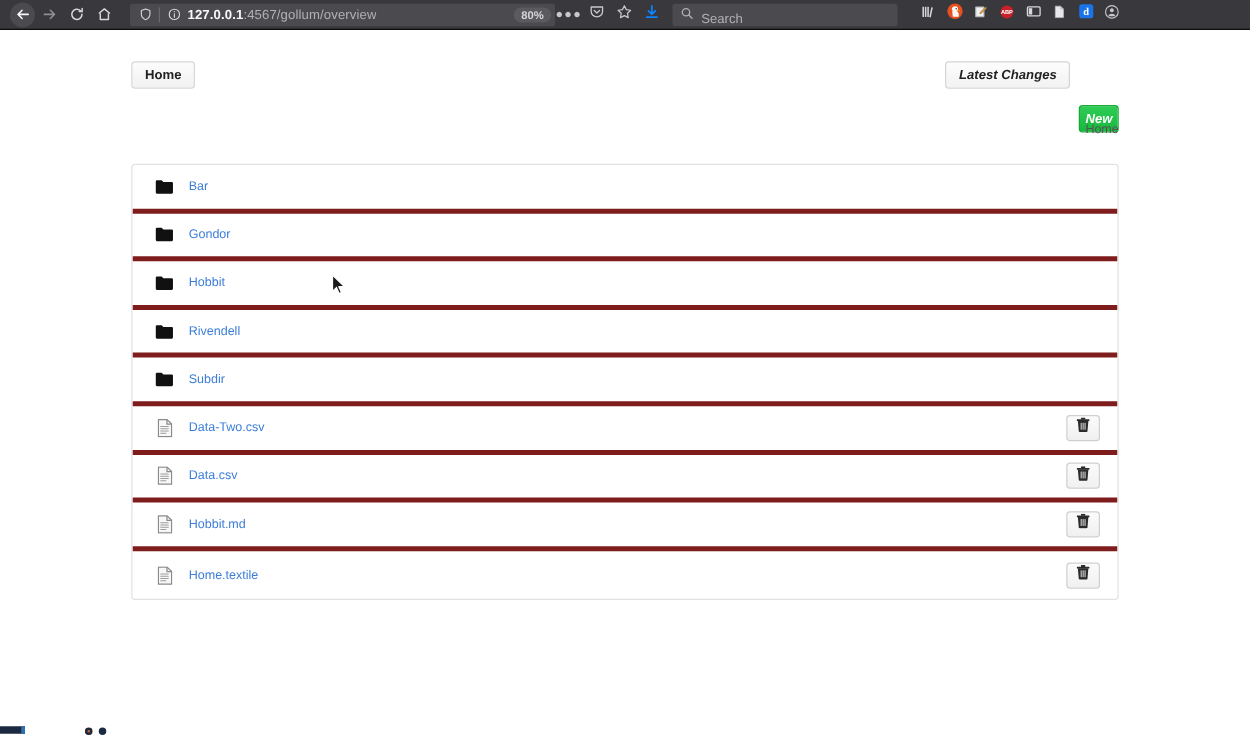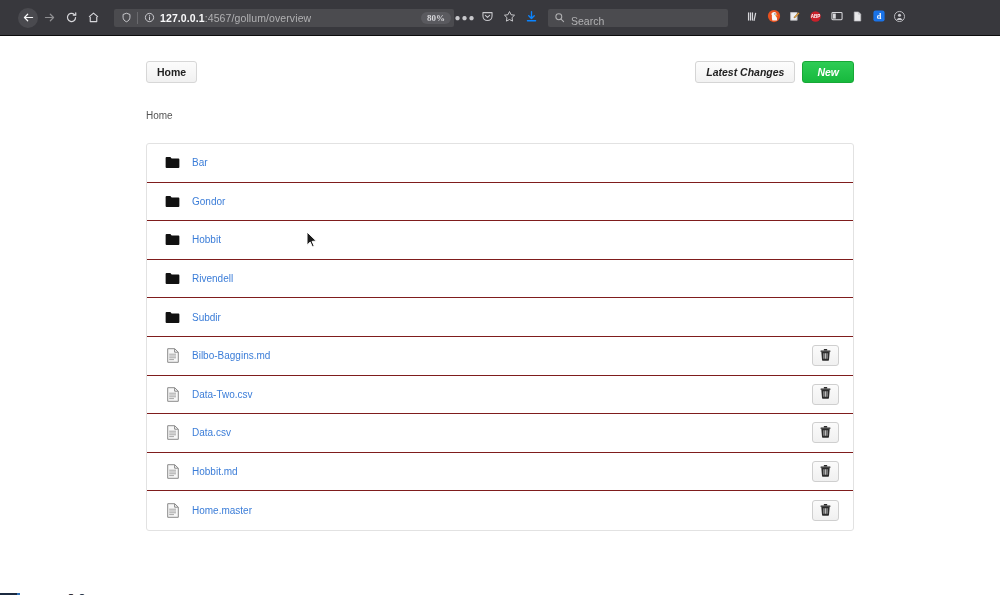--- a/index.html
+++ b/index.html
@@ -5,25 +5,25 @@
   * { box-sizing: border-box; margin: 0; padding: 0; }
   html, body {
     width: 1000px; height: 595px;
     overflow: hidden;
     background: #ffffff;
     font-family: "Liberation Sans", sans-serif;
   }
 
   
   #browser-chrome {
-    height: 36px;
+    height: 24px;
     background: #38383d;
     display: flex;
     align-items: center;
-    padding: 0 16px;
+    padding: 0 6px;
     border-bottom: 1px solid #0c0c0d;
     position: relative;
   }
   .nav-btn {
     width: 22px; height: 20px;
     display: flex; align-items: center; justify-content: center;
     flex: 0 0 auto;
   }
   .nav-btn svg { display: block; }
   #back-button {
@@ -67,21 +67,20 @@
   #url-text b { color: #f9f9fa; font-weight: 700; }
   #zoom-level {
     margin-left: auto;
     font-size: 9px;
     color: #d7d7db;
     background: #5a5a5f;
     border-radius: 9px;
     padding: 1px 6px;
     font-weight: 700;
     flex: 0 0 auto;
-    font-family: Liberation Serif, serif;
   }
 
   .chrome-icon {
     width: 22px; height: 22px;
     display: flex; align-items: center; justify-content: center;
     flex: 0 0 auto;
   }
   #ellipsis-icon { letter-spacing: 1px; color: #c8c8cc; font-size: 10px; line-height: 1; }
 
   #search-bar {
@@ -103,24 +102,25 @@
   }
 
   
   #page-viewport {
     height: 527px;
     background: #ffffff;
     overflow: hidden;
     position: relative;
   }
   #page-inner {
-    width: 708px;
+    width: 790px;
     margin: 0 auto;
     padding-top: 25px;
     position: relative;
+    text-align: right;
   }
 
   #page-topbar { display: flex; align-items: flex-start; height: 26px; }
   .btn {
     font-size: 10.5px;
     font-weight: 700;
     border-radius: 3px;
     padding: 0 10px;
     height: 22px;
     line-height: 21px;
@@ -136,21 +136,22 @@
   #topbar-right { margin-left: auto; display: flex; gap: 7px; font-style: italic; }
   #latest-changes-button {
     background: linear-gradient(#fdfdfd, #f2f2f2);
     border: 1px solid #d5d5d5;
     color: #222;
   }
   #new-button {
     background: linear-gradient(#2ecc55, #17b93d);
     border: 1px solid #17a836;
     color: #ffffff;
-    padding: 0 14px;
+    padding: 0 4px;
+    margin-top: 35px;
   }
 
   #page-title {
     font-size: 23px;
     font-weight: 700;
     color: #1b1b1b;
     letter-spacing: -.4px;
     margin-top: 24px;
   }
   #breadcrumb {
@@ -164,21 +165,21 @@
     margin-top: 22px;
     border: 1px solid #e2e2e2;
     border-radius: 3px;
     background: #fff;
     overflow: hidden;
   }
   .file-row {
     display: flex;
     align-items: center;
     height: 38.6px;
-    border-bottom: 1px solid #7f1d1d;
+    border-bottom: 4px solid #7f1d1d;
     padding: 0 14px 0 18px;
   }
   .file-row:last-child { border-bottom: none; }
   .row-icon {
     width: 15px; height: 16px;
     display: flex; align-items: center; justify-content: center;
     flex: 0 0 auto;
   }
   .row-link {
     font-size: 10px;
@@ -457,38 +458,20 @@
           </span>
           <a class="row-link">Rivendell</a>
         </div>
         <div class="file-row">
           <span class="row-icon">
             <svg width="15" height="13" viewBox="0 0 16 14">
               <path d="M0.6 2.2A1 1 0 0 1 1.6 1.2h4.1l1.4 1.5h7.3a1 1 0 0 1 1 1v8.2a1 1 0 0 1-1 1H1.6a1 1 0 0 1-1-1z" fill="#111111"></path>
             </svg>
           </span>
           <a class="row-link">Subdir</a>
-        </div>
-        <div class="file-row">
-          <span class="row-icon">
-            <svg width="12" height="15" viewBox="0 0 12 15">
-              <path d="M0.7 0.7h7.0L11.3 4.2V14.3H0.7z" fill="#f7f7f7" stroke="#8a8a8a" stroke-width="1" stroke-linejoin="round"></path>
-              <path d="M7.6 0.8V4.2h3.6" fill="none" stroke="#8a8a8a" stroke-width="1"></path>
-              <path d="M2.6 6.2h6M2.6 8.0h6M2.6 9.8h6M2.6 11.6h4" stroke="#9d9d9d" stroke-width="0.9" stroke-linecap="round"></path>
-            </svg>
-          </span>
-          <a class="row-link">Bilbo-Baggins.md</a>
-          <div class="delete-button">
-            <span><svg width="11" height="12" viewBox="0 0 12 13">
-                <path d="M1.4 2.7h9.2l-.8 9.3a.8.8 0 0 1-.8.7H3a.8.8 0 0 1-.8-.7z" fill="#2b2b2b"></path>
-                <rect x="0.5" y="1.5" width="11" height="1.5" rx=".5" fill="#2b2b2b"></rect>
-                <rect x="4.1" y="0" width="3.8" height="1.6" rx=".5" fill="#2b2b2b"></rect>
-                <path d="M4.3 4.6v6M6 4.6v6M7.7 4.6v6" stroke="#f2f2f2" stroke-width=".8"></path>
-              </svg></span>
-          </div>
         </div>
         <div class="file-row">
           <span class="row-icon">
             <svg width="12" height="15" viewBox="0 0 12 15">
               <path d="M0.7 0.7h7.0L11.3 4.2V14.3H0.7z" fill="#f7f7f7" stroke="#8a8a8a" stroke-width="1" stroke-linejoin="round"></path>
               <path d="M7.6 0.8V4.2h3.6" fill="none" stroke="#8a8a8a" stroke-width="1"></path>
               <path d="M2.6 6.2h6M2.6 8.0h6M2.6 9.8h6M2.6 11.6h4" stroke="#9d9d9d" stroke-width="0.9" stroke-linecap="round"></path>
             </svg>
           </span>
           <a class="row-link">Data-Two.csv</a>
@@ -538,21 +521,21 @@
           </div>
         </div>
         <div class="file-row">
           <span class="row-icon">
             <svg width="12" height="15" viewBox="0 0 12 15">
               <path d="M0.7 0.7h7.0L11.3 4.2V14.3H0.7z" fill="#f7f7f7" stroke="#8a8a8a" stroke-width="1" stroke-linejoin="round"></path>
               <path d="M7.6 0.8V4.2h3.6" fill="none" stroke="#8a8a8a" stroke-width="1"></path>
               <path d="M2.6 6.2h6M2.6 8.0h6M2.6 9.8h6M2.6 11.6h4" stroke="#9d9d9d" stroke-width="0.9" stroke-linecap="round"></path>
             </svg>
           </span>
-          <a class="row-link">Home.master</a>
+          <a class="row-link">Home.textile</a>
           <div class="delete-button">
             <span><svg width="11" height="12" viewBox="0 0 12 13">
                 <path d="M1.4 2.7h9.2l-.8 9.3a.8.8 0 0 1-.8.7H3a.8.8 0 0 1-.8-.7z" fill="#2b2b2b"></path>
                 <rect x="0.5" y="1.5" width="11" height="1.5" rx=".5" fill="#2b2b2b"></rect>
                 <rect x="4.1" y="0" width="3.8" height="1.6" rx=".5" fill="#2b2b2b"></rect>
                 <path d="M4.3 4.6v6M6 4.6v6M7.7 4.6v6" stroke="#f2f2f2" stroke-width=".8"></path>
               </svg></span>
           </div>
         </div>
       </div>

